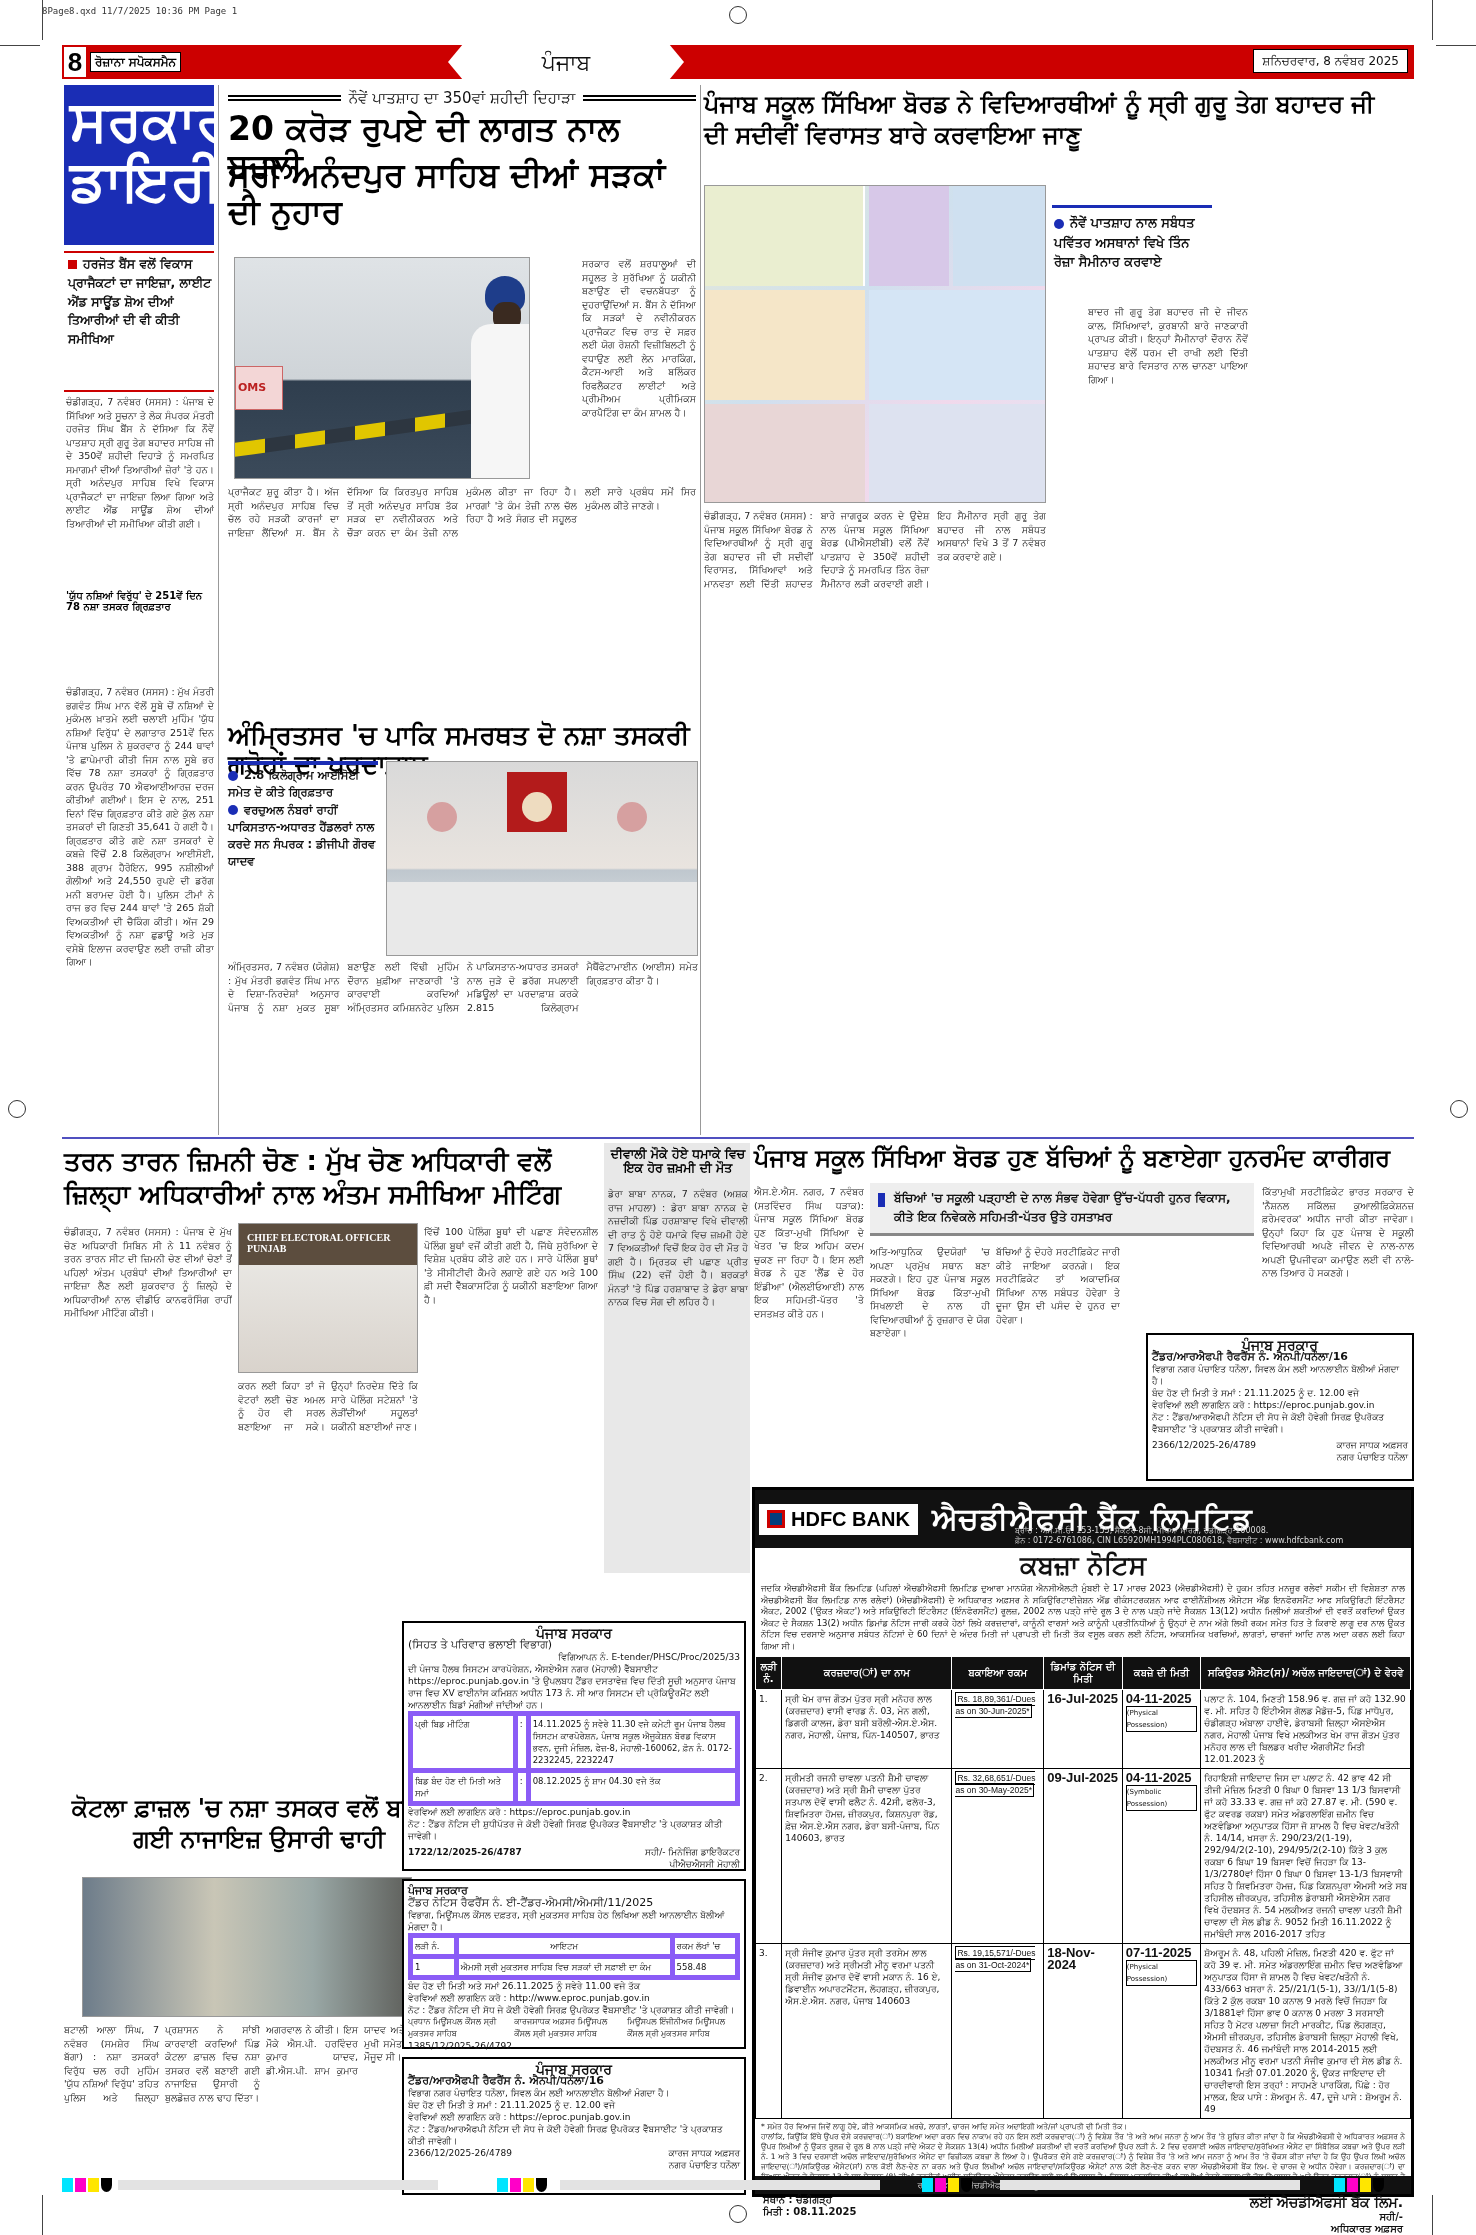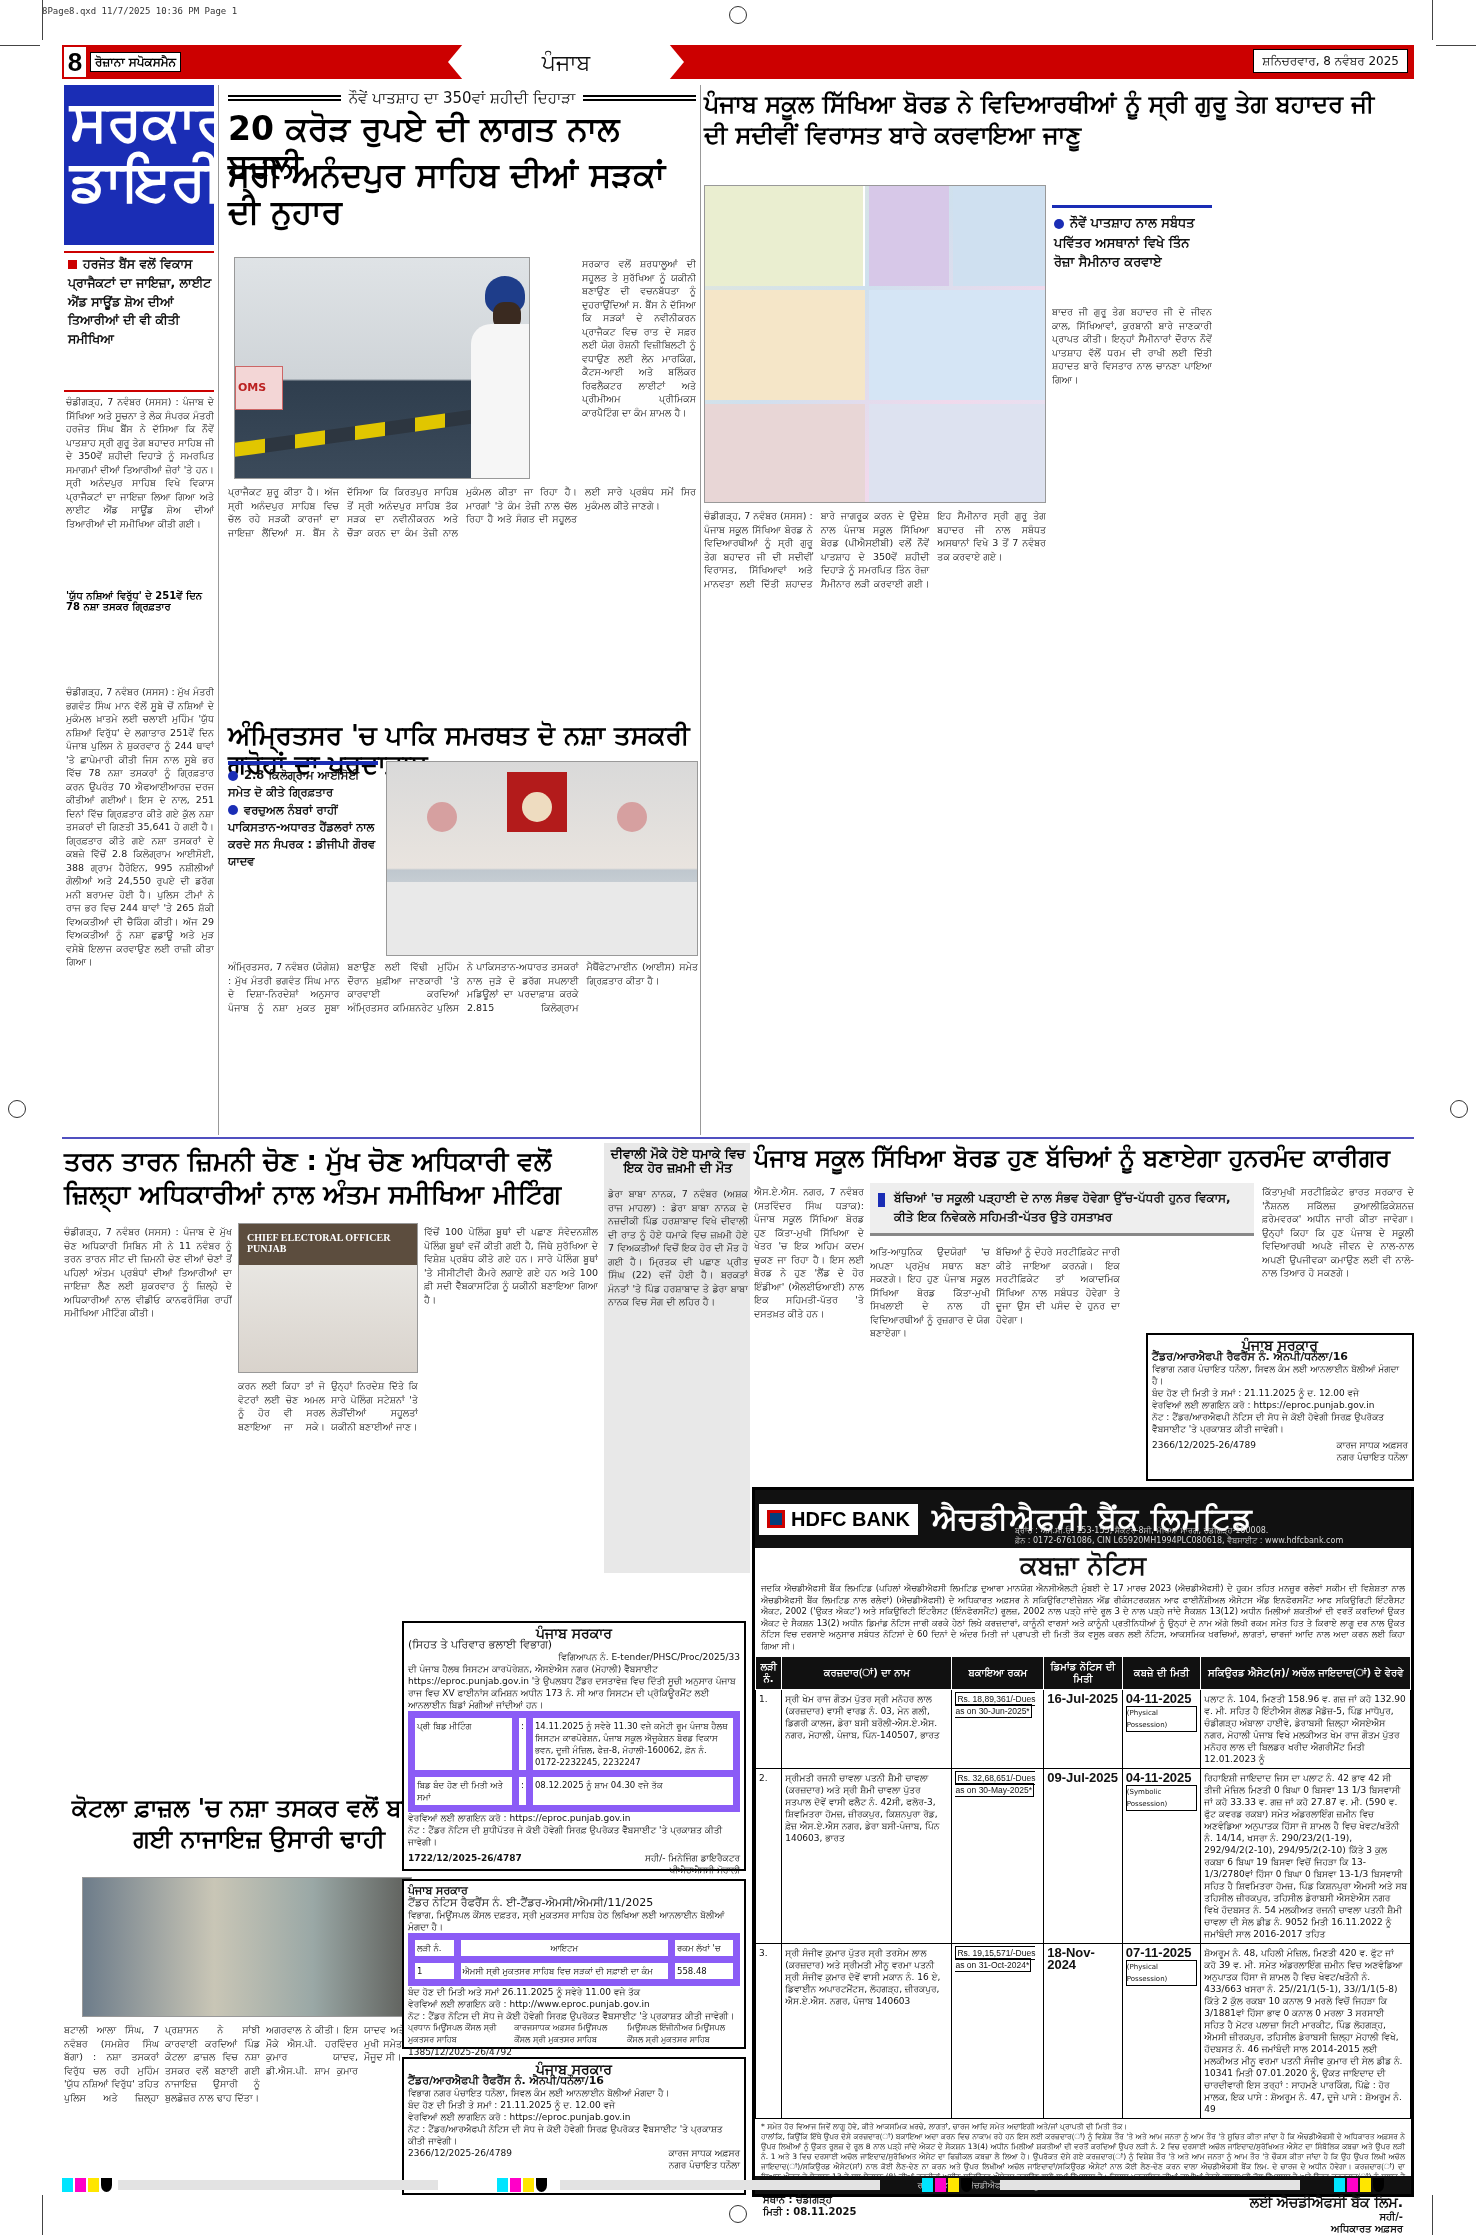--- a/index.html
+++ b/index.html
@@ -22,21 +22,21 @@
   .photo{position:absolute;overflow:hidden;border:1px solid #999}
   .bullet-box{position:absolute;font-size:13px;font-weight:bold;line-height:1.5}
   .bullet-box .dot{display:inline-block;width:9px;height:9px;background:#c00;margin-right:6px;vertical-align:middle}
   .bullet-box .bdot{display:inline-block;width:10px;height:10px;border-radius:50%;background:#1a2db5;margin-right:6px;vertical-align:middle}
   .rule-blue{position:absolute;height:4px;background:#1a2db5}
   .rule-red{position:absolute;height:2px;background:#c00}
   .ad{position:absolute;border:2px solid #000;background:#fff;font-size:9px;line-height:12px;padding:4px}
   .ad .t1{text-align:center;font-weight:bold;font-size:14px}
   .ad .t2{text-align:left;font-size:11px}
   table.tt{border-collapse:collapse;width:100%;font-size:8.5px}
-  table.tt td{border:7px solid #8b5cf6;padding:2px;vertical-align:top}
+  table.tt td{border:5px solid #8b5cf6;padding:2px;vertical-align:top}
   .hdfc{position:absolute;left:690px;top:1442px;width:662px;height:710px;border:3px solid #000;background:#fff}
   .hdfc-top{height:58px;background:#111;display:flex;align-items:center;padding:4px}
   .hdfc-logo{background:#fff;color:#000;font-weight:bold;font-size:20px;padding:4px 8px;display:flex;align-items:center;gap:6px;font-family:"Liberation Sans",sans-serif}
   .hdfc-logo .sq{width:18px;height:18px;border:3px solid #c00;background:#003d7c}
   .hdfc-name{color:#fff;font-weight:bold;font-size:30px;margin-left:14px;letter-spacing:1px}
   .hdfc-addr{color:#ddd;font-size:8px;position:absolute;left:260px;top:36px}
   .notice-title{text-align:center;font-weight:bold;font-size:26px;padding:2px 0}
   .notice-body{font-size:8.5px;line-height:11.5px;padding:0 6px;text-align:justify}
   table.ht{border-collapse:collapse;width:100%;font-size:9px;margin-top:4px}
   table.ht th{background:#111;color:#fff;font-weight:bold;padding:4px;border:1px solid #fff;font-size:10px}
@@ -115,21 +115,21 @@
     <div style="position:absolute;left:248px;top:0;width:94px;height:100px;background:#cfe0f0"></div>
     <div style="position:absolute;left:0;top:104px;width:160px;height:110px;background:#f5e6c8"></div>
     <div style="position:absolute;left:164px;top:104px;width:178px;height:110px;background:#d5e5f5"></div>
     <div style="position:absolute;left:0;top:218px;width:160px;height:100px;background:#e8d6d6"></div>
     <div style="position:absolute;left:164px;top:218px;width:178px;height:100px;background:#dde2f0"></div>
   </div>
   <div class="rule-blue" style="left:990px;top:160px;width:160px;height:3px"></div>
   <div class="bullet-box" style="left:992px;top:168px;width:160px">
     <span class="bdot"></span><span>ਨੌਵੇਂ ਪਾਤਸ਼ਾਹ ਨਾਲ ਸਬੰਧਤ ਪਵਿੱਤਰ ਅਸਥਾਨਾਂ ਵਿਖੇ ਤਿੰਨ ਰੋਜ਼ਾ ਸੈਮੀਨਾਰ ਕਰਵਾਏ</span>
   </div>
-  <div class="col-text" style="left:990px;top:260px;width:160px;height:820px">ਬਾਦਰ ਜੀ ਗੁਰੂ ਤੇਗ ਬਹਾਦਰ ਜੀ ਦੇ ਜੀਵਨ ਕਾਲ, ਸਿੱਖਿਆਵਾਂ, ਕੁਰਬਾਨੀ ਬਾਰੇ ਜਾਣਕਾਰੀ ਪ੍ਰਾਪਤ ਕੀਤੀ। ਇਨ੍ਹਾਂ ਸੈਮੀਨਾਰਾਂ ਦੌਰਾਨ ਨੌਵੇਂ ਪਾਤਸ਼ਾਹ ਵੱਲੋਂ ਧਰਮ ਦੀ ਰਾਖੀ ਲਈ ਦਿੱਤੀ ਸ਼ਹਾਦਤ ਬਾਰੇ ਵਿਸਤਾਰ ਨਾਲ ਚਾਨਣਾ ਪਾਇਆ ਗਿਆ।</div>
+  <div class="col-text" style="left:1026px;top:260px;width:160px;height:820px">ਬਾਦਰ ਜੀ ਗੁਰੂ ਤੇਗ ਬਹਾਦਰ ਜੀ ਦੇ ਜੀਵਨ ਕਾਲ, ਸਿੱਖਿਆਵਾਂ, ਕੁਰਬਾਨੀ ਬਾਰੇ ਜਾਣਕਾਰੀ ਪ੍ਰਾਪਤ ਕੀਤੀ। ਇਨ੍ਹਾਂ ਸੈਮੀਨਾਰਾਂ ਦੌਰਾਨ ਨੌਵੇਂ ਪਾਤਸ਼ਾਹ ਵੱਲੋਂ ਧਰਮ ਦੀ ਰਾਖੀ ਲਈ ਦਿੱਤੀ ਸ਼ਹਾਦਤ ਬਾਰੇ ਵਿਸਤਾਰ ਨਾਲ ਚਾਨਣਾ ਪਾਇਆ ਗਿਆ।</div>
   <div class="col-text" style="left:642px;top:464px;width:342px;height:620px;column-count:3;column-gap:8px">ਚੰਡੀਗੜ੍ਹ, 7 ਨਵੰਬਰ (ਸਸਸ) : ਪੰਜਾਬ ਸਕੂਲ ਸਿੱਖਿਆ ਬੋਰਡ ਨੇ ਵਿਦਿਆਰਥੀਆਂ ਨੂੰ ਸ੍ਰੀ ਗੁਰੂ ਤੇਗ ਬਹਾਦਰ ਜੀ ਦੀ ਸਦੀਵੀਂ ਵਿਰਾਸਤ, ਸਿੱਖਿਆਵਾਂ ਅਤੇ ਮਾਨਵਤਾ ਲਈ ਦਿੱਤੀ ਸ਼ਹਾਦਤ ਬਾਰੇ ਜਾਗਰੂਕ ਕਰਨ ਦੇ ਉਦੇਸ਼ ਨਾਲ ਪੰਜਾਬ ਸਕੂਲ ਸਿੱਖਿਆ ਬੋਰਡ (ਪੀਐਸਈਬੀ) ਵਲੋਂ ਨੌਵੇਂ ਪਾਤਸ਼ਾਹ ਦੇ 350ਵੇਂ ਸ਼ਹੀਦੀ ਦਿਹਾੜੇ ਨੂੰ ਸਮਰਪਿਤ ਤਿੰਨ ਰੋਜ਼ਾ ਸੈਮੀਨਾਰ ਲੜੀ ਕਰਵਾਈ ਗਈ। ਇਹ ਸੈਮੀਨਾਰ ਸ੍ਰੀ ਗੁਰੂ ਤੇਗ ਬਹਾਦਰ ਜੀ ਨਾਲ ਸਬੰਧਤ ਅਸਥਾਨਾਂ ਵਿਖੇ 3 ਤੋਂ 7 ਨਵੰਬਰ ਤਕ ਕਰਵਾਏ ਗਏ।</div>
   <div class="vline" style="left:638px;top:40px;height:1050px"></div>
 
   <div class="head" style="left:166px;top:676px;width:470px;font-size:26px">ਅੰਮ੍ਰਿਤਸਰ 'ਚ ਪਾਕਿ ਸਮਰਥਤ ਦੋ ਨਸ਼ਾ ਤਸਕਰੀ ਗਰੋਹਾਂ ਦਾ ਪਰਦਾਫ਼ਾਸ਼</div>
   <div class="rule-blue" style="left:166px;top:716px;width:150px"></div>
   <div class="bullet-box" style="left:166px;top:722px;width:150px;font-size:11.5px">
     <div><span class="bdot"></span><span>2.8 ਕਿਲੋਗ੍ਰਾਮ ਆਈਸੋਈ ਸਮੇਤ ਦੋ ਕੀਤੇ ਗ੍ਰਿਫ਼ਤਾਰ</span></div>
     <div><span class="bdot"></span><span>ਵਰਚੁਅਲ ਨੰਬਰਾਂ ਰਾਹੀਂ ਪਾਕਿਸਤਾਨ-ਅਧਾਰਤ ਹੈਂਡਲਰਾਂ ਨਾਲ ਕਰਦੇ ਸਨ ਸੰਪਰਕ : ਡੀਜੀਪੀ ਗੌਰਵ ਯਾਦਵ</span></div>
   </div>
   <div class="photo" style="left:324px;top:716px;width:312px;height:195px;background:linear-gradient(180deg,#d9d9d9 0%,#e9e4df 55%,#bfc7ce 56%,#f1f1f1 100%)">

